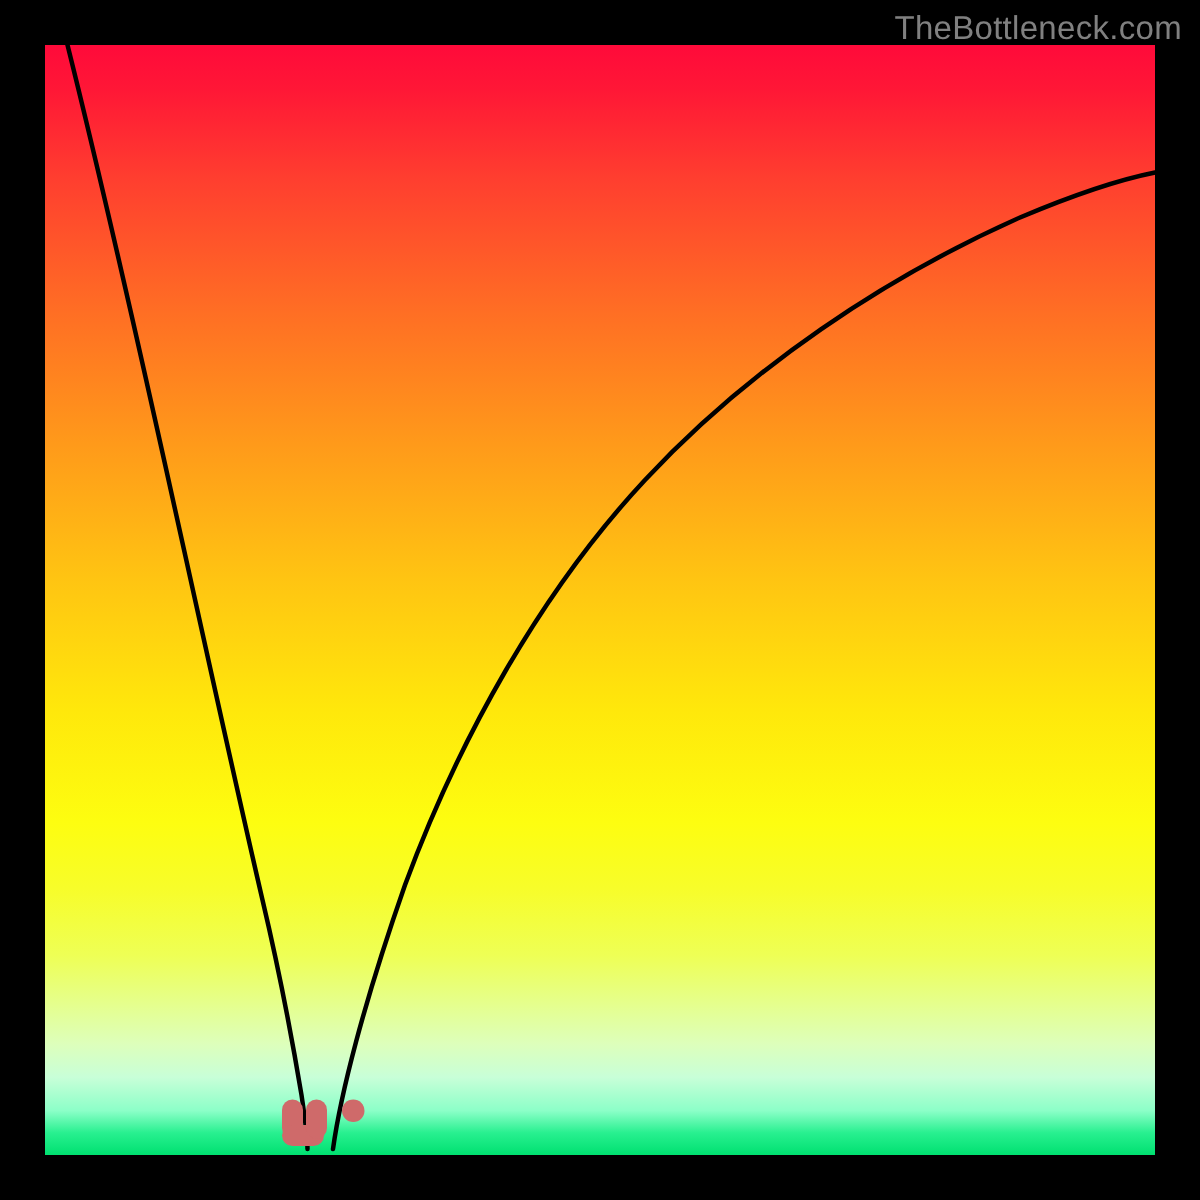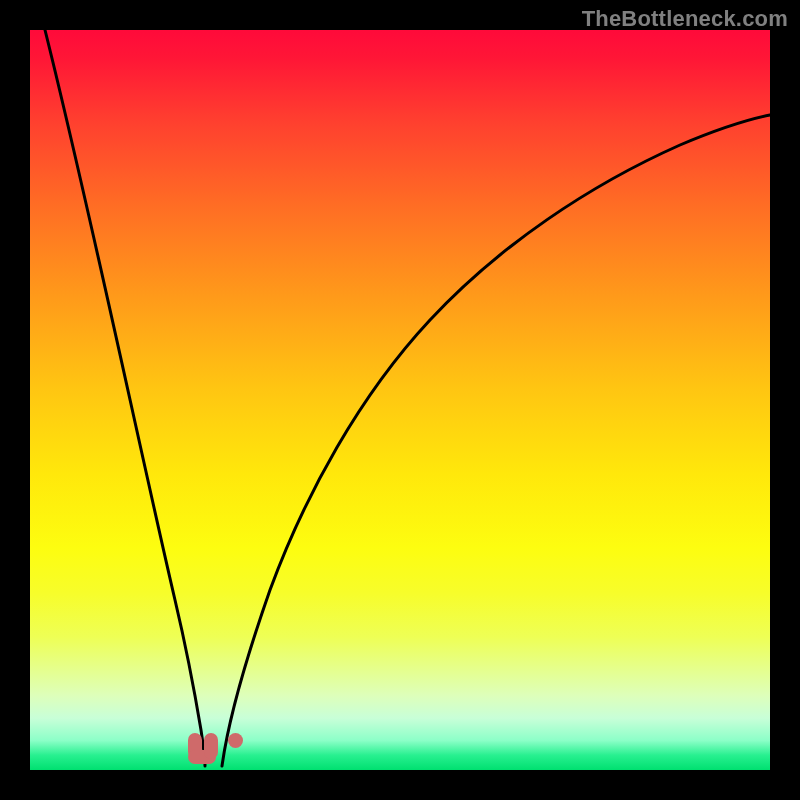--- a/index.html
+++ b/index.html
@@ -36,21 +36,21 @@
       #00e070 100%
     );
   }
   .watermark {
     position: absolute;
     top: 6px;
     right: 12px;
     color: #808080;
     font-size: 22px;
     letter-spacing: 0.2px;
-    font-weight: 700;
+    font-weight: 400;
   }
   svg.curves {
     position: absolute;
     left: 0;
     top: 0;
     width: 740px;
     height: 740px;
     overflow: visible;
   }
   .marker {

